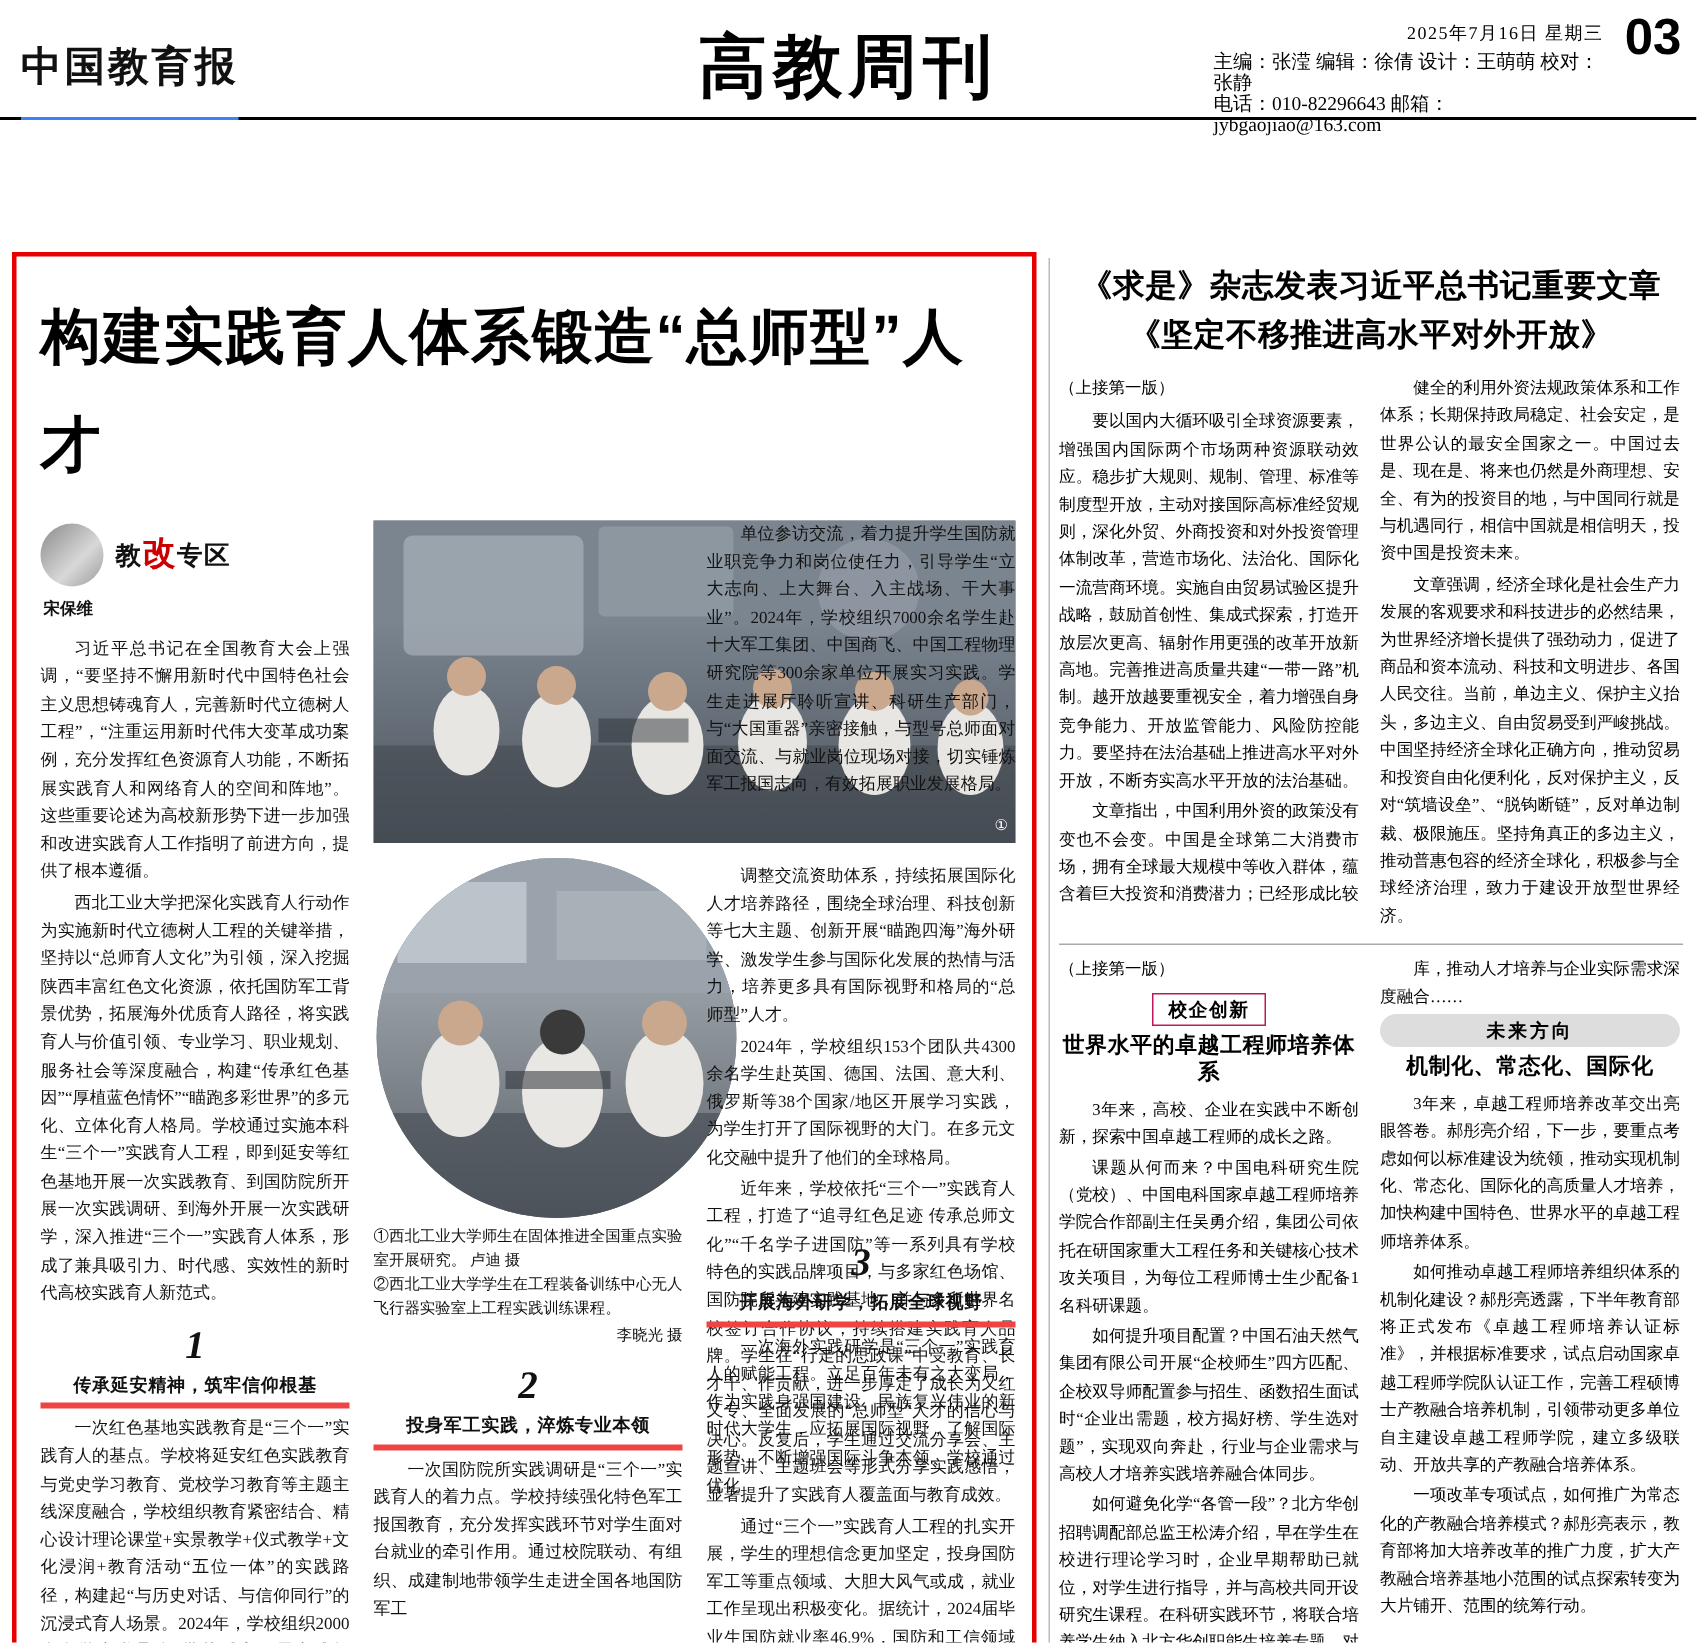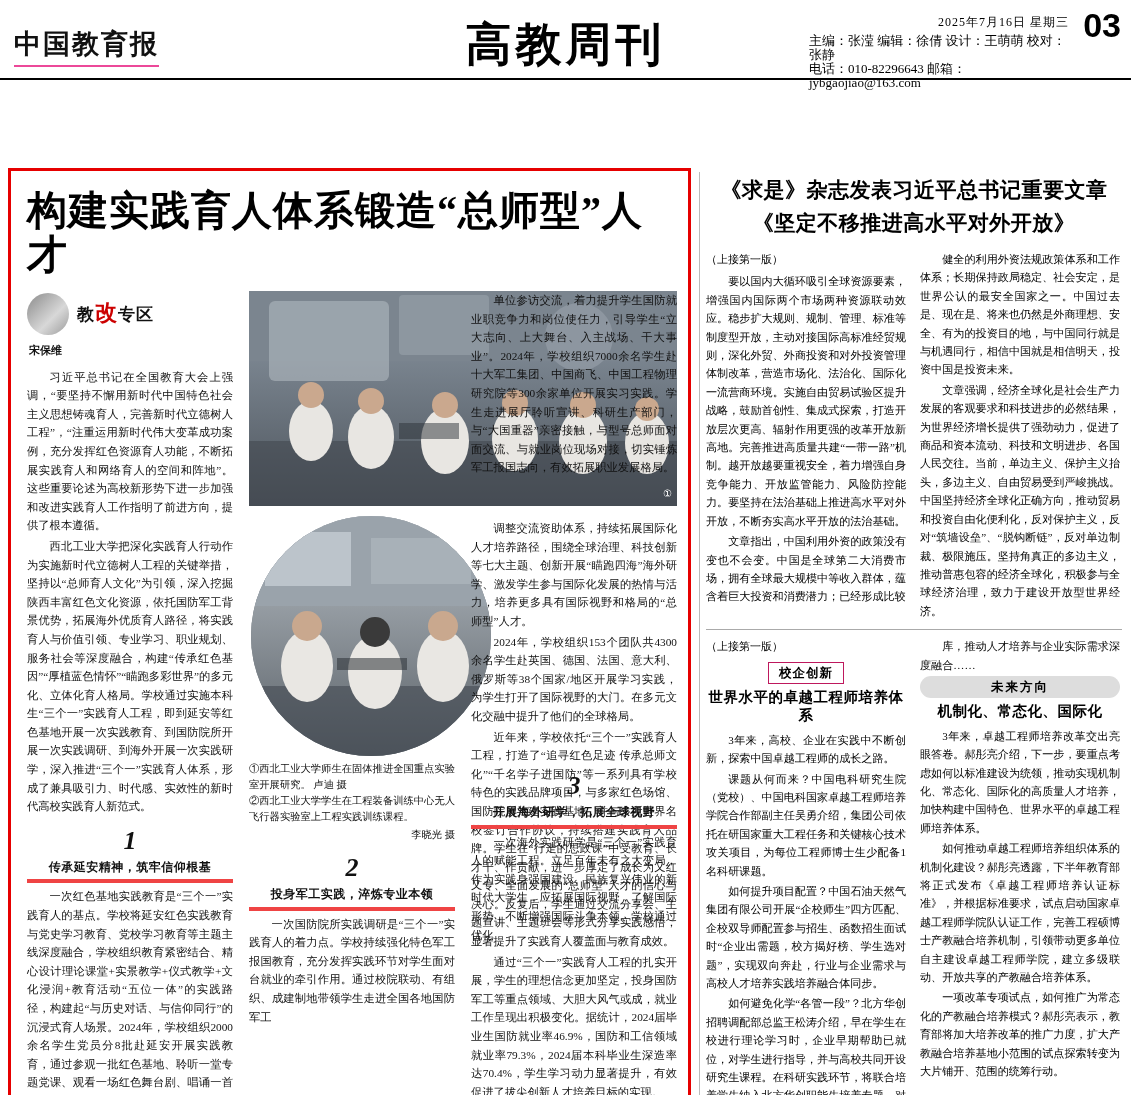--- a/index.html
+++ b/index.html
@@ -32,22 +32,22 @@
   }
   .mast-logo {
     position: absolute;
     left: 14px;
     top: 26px;
     font-family: "Liberation Serif", serif;
     font-weight: bold;
     font-size: 27px;
     letter-spacing: 2px;
     color: #111;
-    border-bottom: 2px solid #ec4899;
-    padding-bottom: 3px;
+    border-bottom: 2px solid #3b82f6;
+    padding-bottom: 16px;
   }
   .mast-title {
     position: absolute;
     left: 0; right: 0;
     top: 14px;
     text-align: center;
     font-family: "Liberation Serif", serif;
     font-weight: bold;
     font-size: 46px;
     letter-spacing: 4px;
@@ -103,25 +103,25 @@
     position: absolute;
     left: 699px;
     top: 92px;
     width: 1px;
     height: 988px;
     background: #bbb;
   }
 
   
   .headline {
-    font-family: Liberation Serif, serif;
+    font-family: Liberation Sans, sans-serif;
     font-weight: bold;
     font-size: 40px;
     letter-spacing: 1px;
-    line-height: 44px;
+    line-height: 72px;
     margin: 8px 0 14px 4px;
     color: #000;
   }
 
   
   .lcols {
     position: relative;
     height: 890px;
   }
   .lcol {

